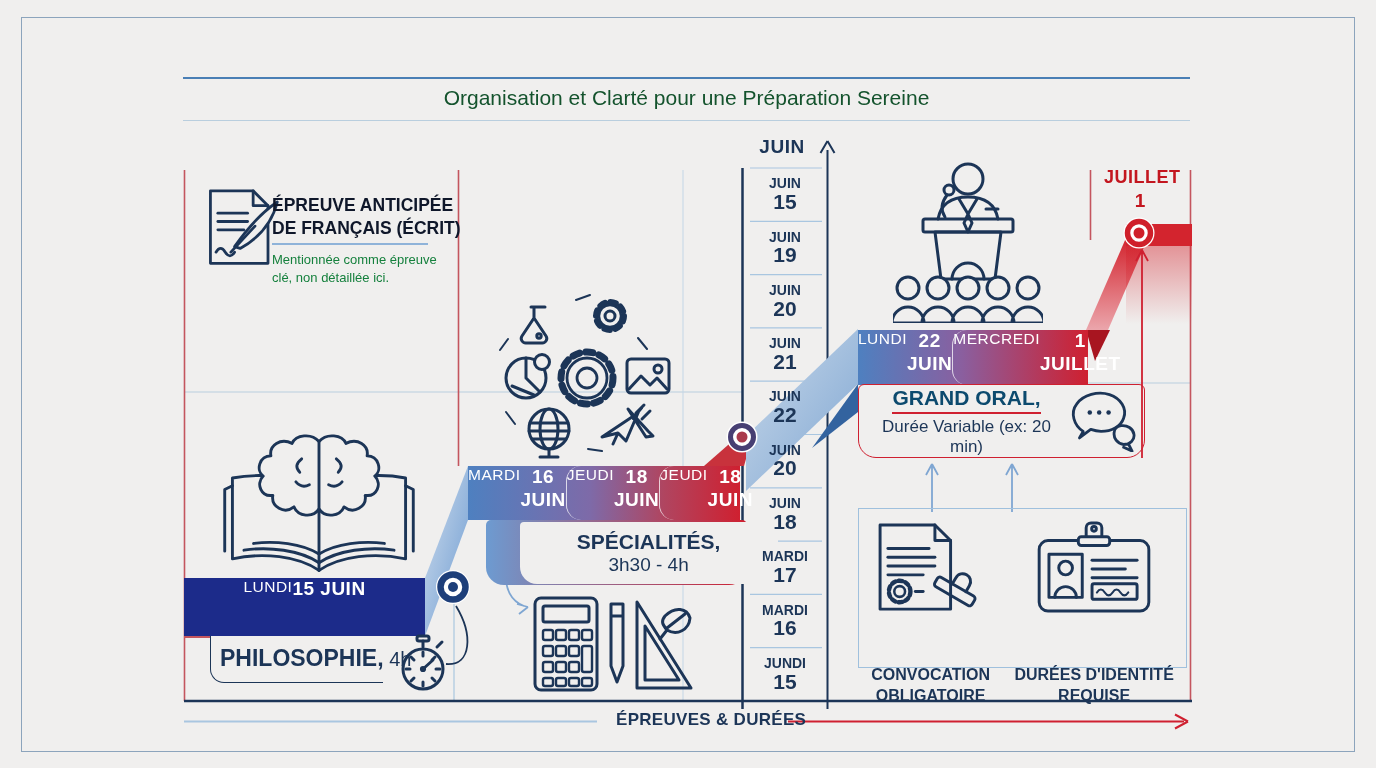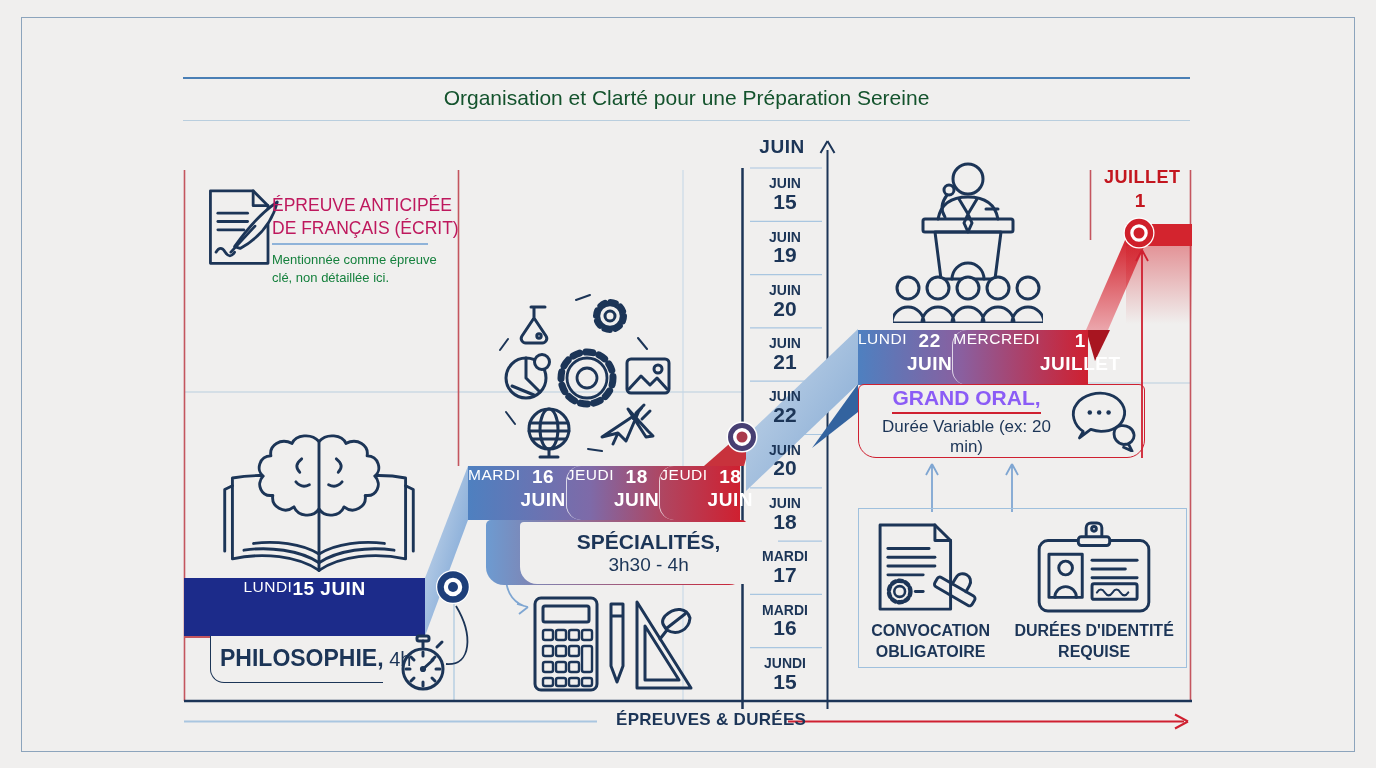--- a/index.html
+++ b/index.html
@@ -8,21 +8,21 @@
   .abs{position:absolute;}
   .frame{left:21px;top:17px;width:1332px;height:733px;border:1.5px solid #8ca4bc;}
   
   .title{left:183px;top:34px;width:1007px;text-align:center;font-size:29px;font-weight:800;
          letter-spacing:.4px;color:#1e3a63;white-space:nowrap;}
   .title .accent{color:#c3161f;}
   .title-rule{left:183px;top:77px;width:1007px;height:2px;background:#4a7fb5;}
   .subtitle{left:183px;top:86px;width:1007px;text-align:center;font-size:21px;font-weight:400;color:#14532d;}
   .subtitle-rule{left:183px;top:120px;width:1007px;height:1px;background:#b9cede;}
   
-  .fr-title{left:272px;top:194px;width:220px;font-size:17.5px;font-weight:400;line-height:1.3;color:#be185d;}
+  .fr-title{left:272px;top:194px;width:220px;font-size:17.5px;font-weight:700;line-height:1.3;color:#0f172a;}
   .fr-rule{left:272px;top:243px;width:156px;height:1.5px;background:#8fb3d9;}
   .fr-note{left:272px;top:251px;width:200px;font-size:13px;color:#15803d;line-height:1.4;}
   
   .banner{display:flex;align-items:stretch;color:#fff;text-align:center;}
   .banner .seg{flex:1;display:flex;flex-direction:row;justify-content:center;line-height:1.2;border-radius:15px;}
   .banner .seg+.seg{border-left:1.5px solid rgba(255,255,255,.75);}
   .banner .day{font-size:15.5px;font-weight:500;letter-spacing:.5px;}
   .banner .date{font-size:19px;font-weight:800;letter-spacing:.5px;}
   .b-philo{left:184px;top:578px;width:241px;height:58px;background:#1c2b8a;}
   .b-spec{left:468px;top:466px;width:272px;height:54px;
@@ -32,26 +32,26 @@
   
   .spec-box{left:486px;top:520px;width:258px;height:62px;border-radius:5px 5px 18px 18px;
             padding:1.6px;background:linear-gradient(90deg,#6d9bd1,#cf2030);}
   .spec-box .inner{width:100%;height:100%;box-sizing:border-box;border-radius:4px 4px 17px 17px;
             background:#f0efee;display:flex;flex-direction:column;justify-content:center;text-align:center;margin-left:32px;}
   .spec-label{font-size:21px;font-weight:800;color:#1c3557;line-height:1.15;}
   .spec-dur{font-size:19px;color:#1c3557;}
   .oral-box{left:858px;top:384px;width:287px;height:74px;border:1.6px solid #cf2030;box-sizing:border-box;
             border-radius:6px 6px 18px 18px;display:flex;align-items:center;}
   .oral-text{flex:1;text-align:center;padding-left:6px;}
-  .oral-title{display:inline-block;font-size:21px;font-weight:800;color:#8b5cf6;
+  .oral-title{display:inline-block;font-size:21px;font-weight:800;color:#0c4a6e;
               border-bottom:2px solid #cf2030;padding-bottom:2px;margin-bottom:3px;}
   .oral-dur{font-size:17px;color:#1c3557;}
   .req-box{left:858px;top:508px;width:329px;height:160px;border:1.6px solid #9fc0dd;box-sizing:border-box;
            display:flex;justify-content:space-around;align-items:flex-start;padding-top:12px;}
-  .req-item{display:flex;flex-direction:column;align-items:center;}
+  .req-item{display:flex;flex-direction:column;align-items:center;gap:44px;}
   .req-label{font-size:16px;font-weight:800;color:#1c3557;text-align:center;line-height:1.3;margin-top:6px;}
   
   .philo-outline{left:210px;top:636px;width:172px;height:46px;border-left:1.6px solid #1c3557;
                  border-bottom:1.6px solid #1c3557;border-bottom-left-radius:14px;}
   .philo-tick{left:184px;top:636px;width:26px;height:1.6px;background:#c4555e;}
   .philo-label{left:220px;top:645px;width:220px;font-size:23px;color:#1c3557;white-space:nowrap;}
   .philo-label b{font-weight:800;}
   .philo-label span.h{font-size:20px;font-weight:400;}
   
   .tl-head{left:744px;top:136px;width:76px;text-align:center;font-size:19px;font-weight:800;

